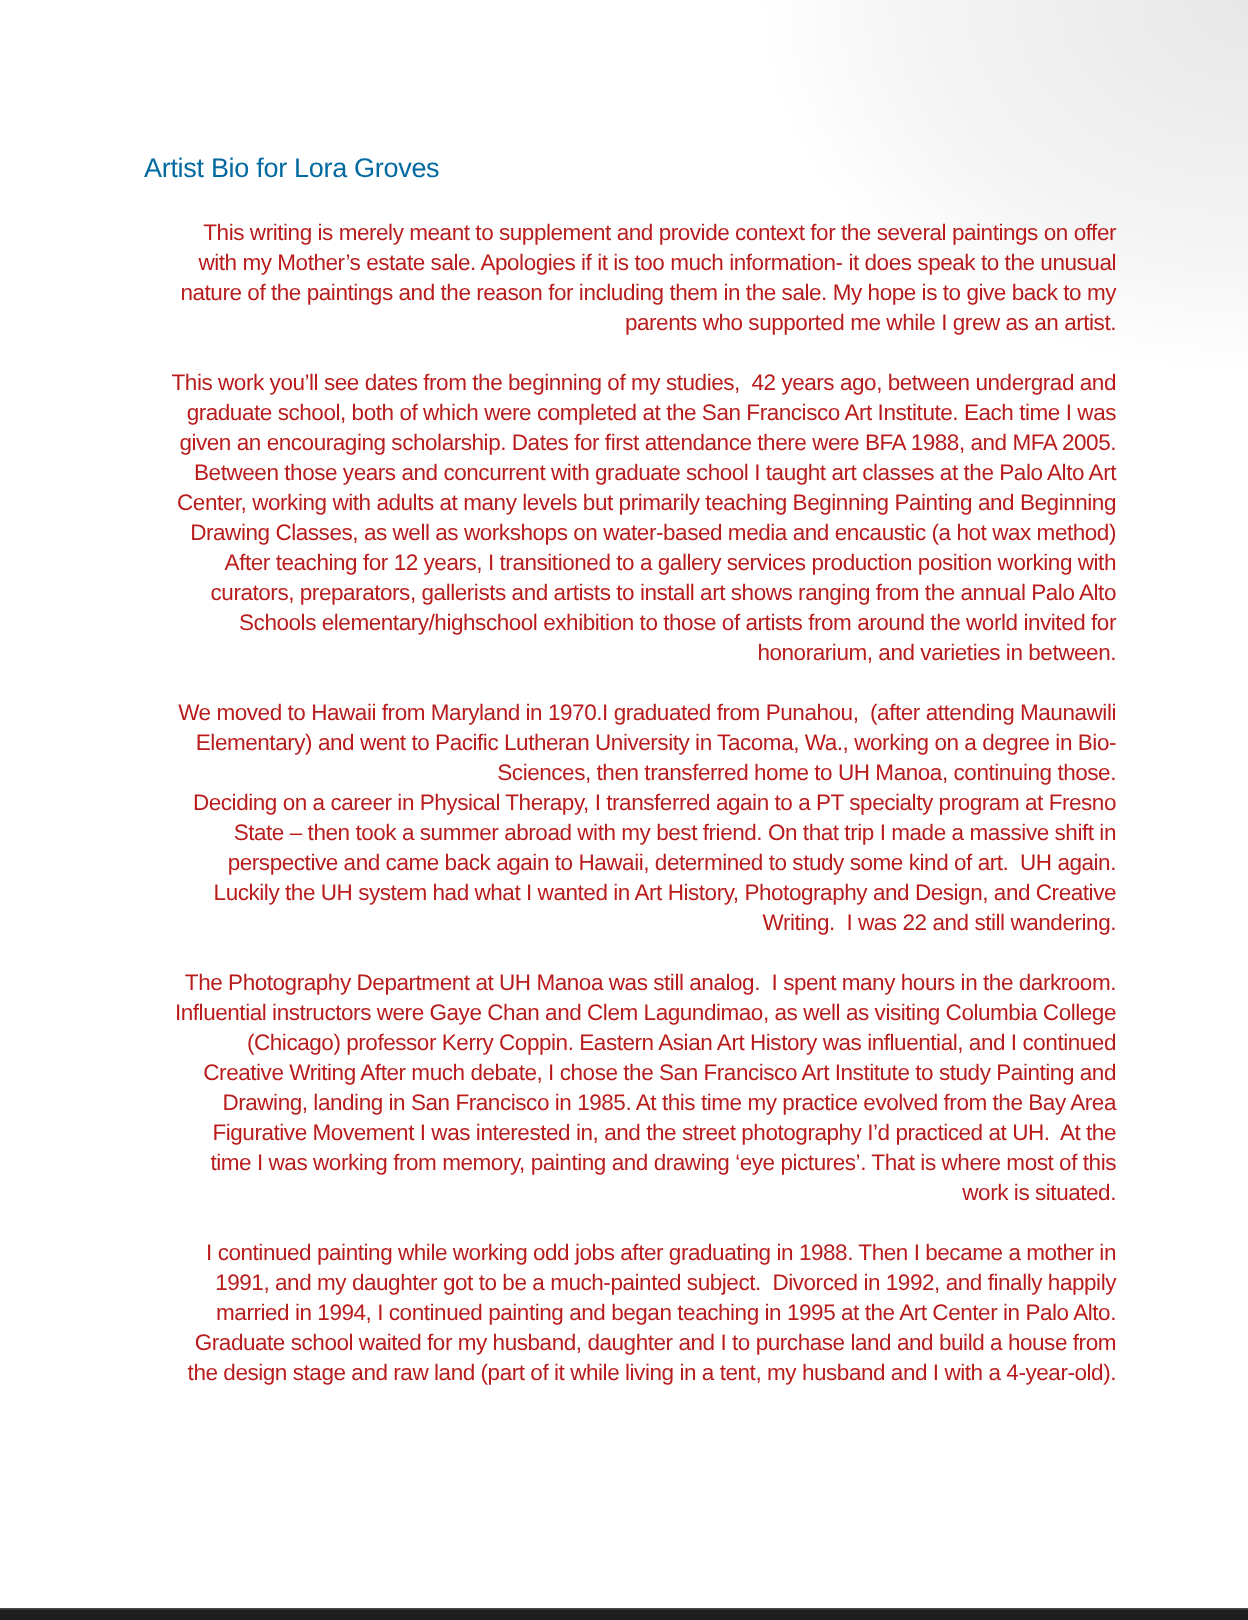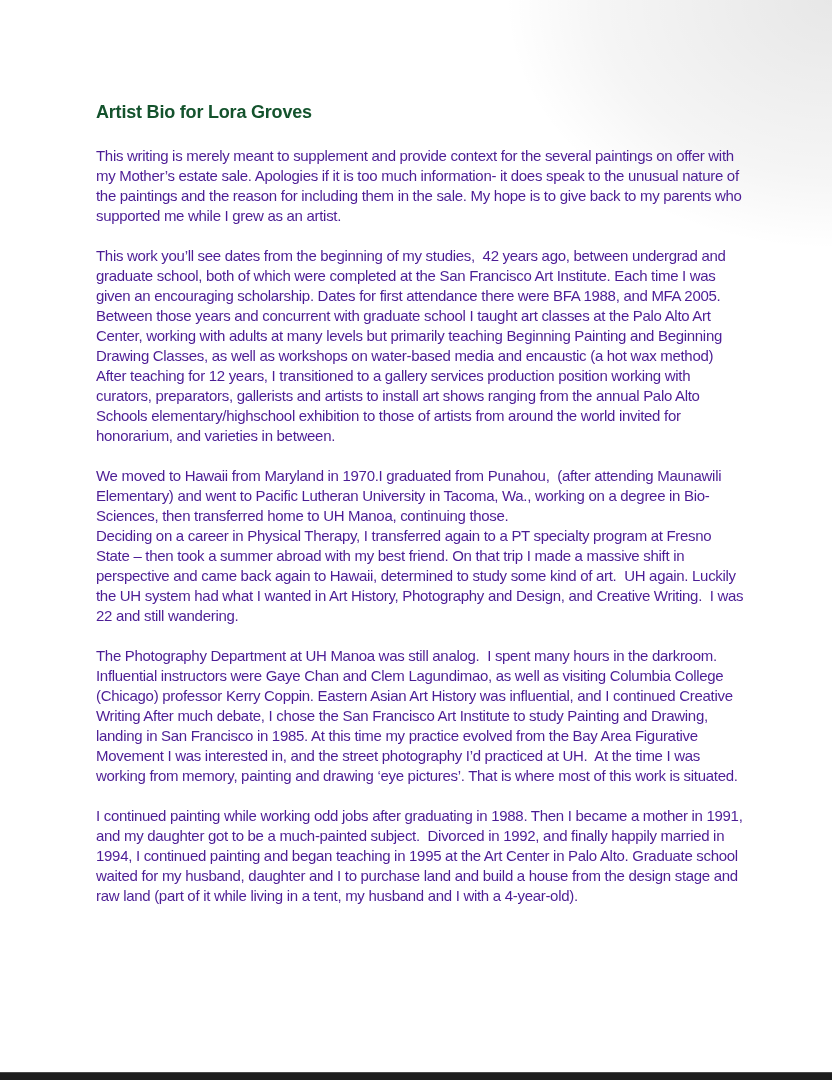--- a/index.html
+++ b/index.html
@@ -42,33 +42,34 @@
   }
   .content {
     position: absolute;
     top: 100px;
     left: 96px;
     width: 648px;
     color: #1d1d1d;
   }
   .doc-title {
     font-size: 18px;
-    font-weight: bold;
-    color: #14532d;
+    font-weight: normal;
+    color: #0369a1;
     letter-spacing: -0.2px;
     margin: 0 0 22px 0;
     line-height: 24px;
   }
   .doc-paragraph {
     font-size: 15px;
     line-height: 20px;
     letter-spacing: -0.3px;
-    margin: 0 0 20px 0;
+    margin: 0 0 20px 16px;
     white-space: pre-wrap;   
-    color: #4c1d95;
+    color: #b91c1c;
+    text-align: right;
   }
 </style>
 </head>
 <body>
 
 <div class="page">
 
   <div class="corner-shade"></div>
 
   <div class="content">

